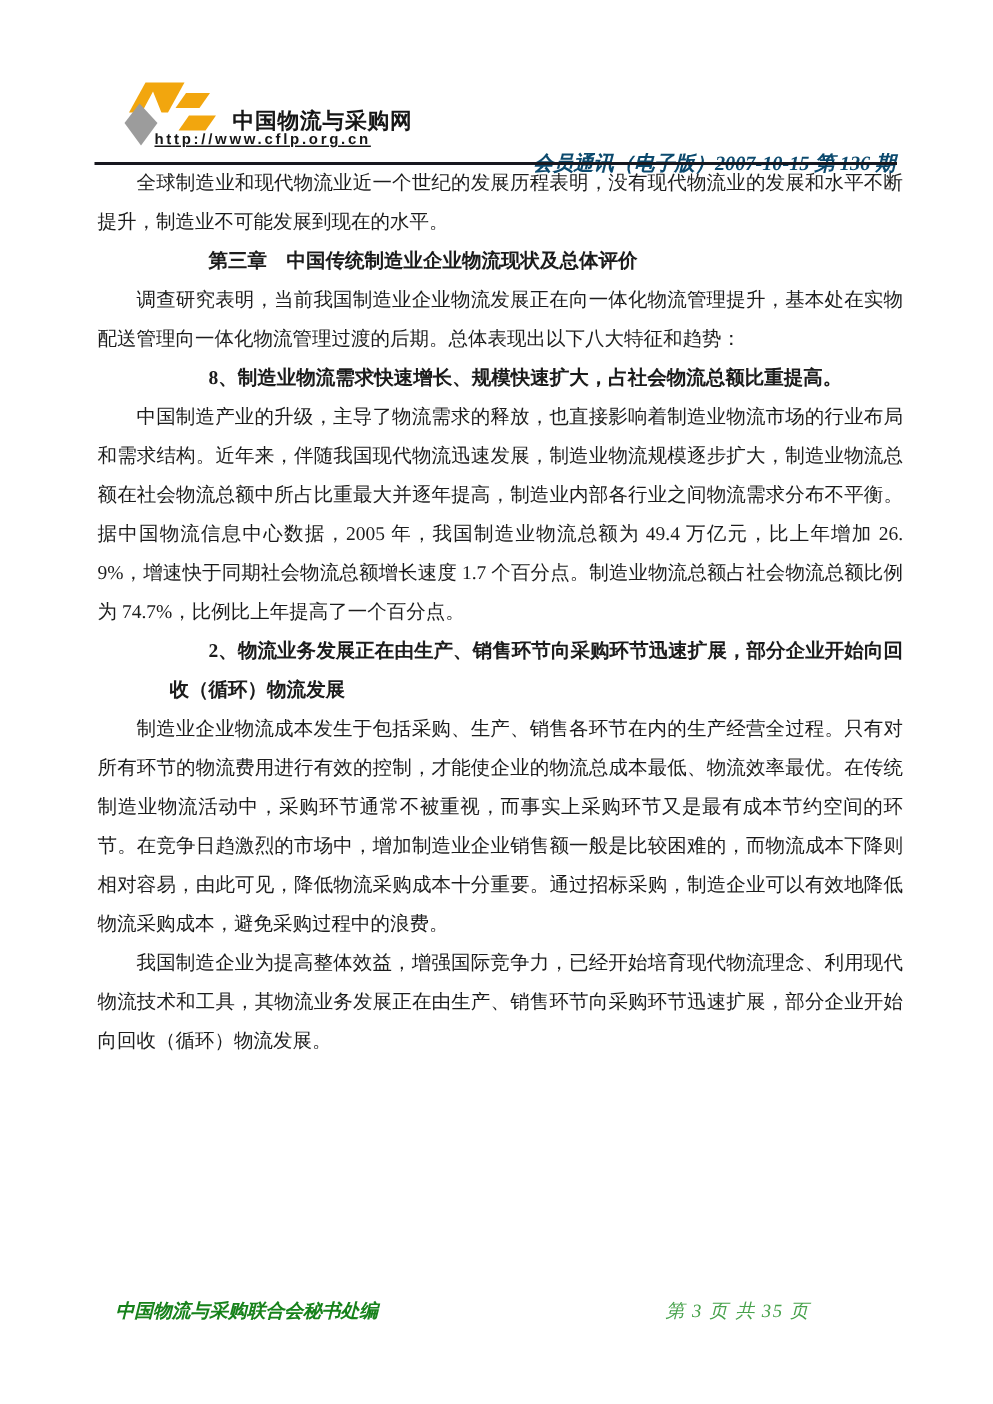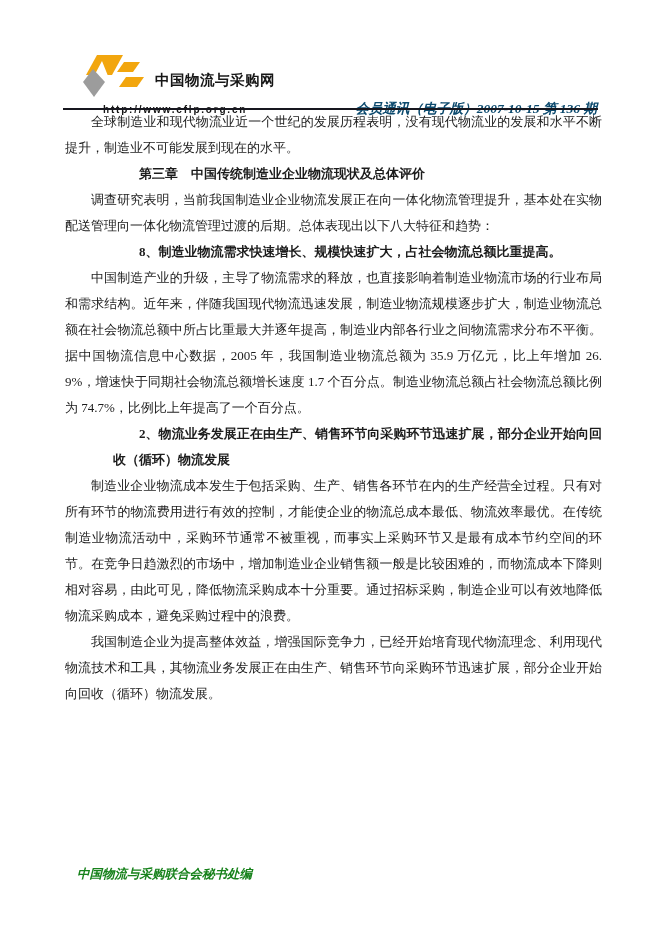--- a/index.html
+++ b/index.html
@@ -12,24 +12,25 @@
   
   .logo-mark { position:absolute; left:82px; top:49px; }
   .logo-name {
     position:absolute; left:140px; top:71px;
     font-family:"Liberation Sans","DejaVu Sans",sans-serif;
     font-weight:bold; font-size:14.5px; color:#161616; letter-spacing:0.5px;
     white-space:nowrap;
     padding-left:15px;
   }
   .logo-url {
-    position:absolute; left:103px; top:104px;
+    position:absolute; left:103px; top:88px;
     font-family:"Liberation Sans","DejaVu Sans",sans-serif;
     font-weight:bold; font-size:10px; color:#161616; letter-spacing:1.8px;
     white-space:nowrap;
+    text-decoration:underline;
   }
   .issue-info {
     position:absolute; left:290px; top:100px; width:307px;
     text-align:right; font-size:13.5px; font-weight:bold; font-style:italic;
     color:#0c4a6e; white-space:nowrap;
   }
   .header-rule {
     position:absolute; left:63px; top:108px; width:535px; height:0;
     border-top:2px solid #17171f;
   }
@@ -74,23 +75,24 @@
     <div class="logo-url">http://www.cflp.org.cn</div>
     <div class="issue-info">会员通讯（电子版）2007-10-15 第 136 期</div>
     <div class="header-rule"></div>
   </div>
 
   <div class="doc-body">
     <p>全球制造业和现代物流业近一个世纪的发展历程表明，没有现代物流业的发展和水平不断提升，制造业不可能发展到现在的水平。</p>
     <p class="bold">第三章　中国传统制造业企业物流现状及总体评价</p>
     <p>调查研究表明，当前我国制造业企业物流发展正在向一体化物流管理提升，基本处在实物配送管理向一体化物流管理过渡的后期。总体表现出以下八大特征和趋势：</p>
     <p class="bold">8、制造业物流需求快速增长、规模快速扩大，占社会物流总额比重提高。</p>
-    <p>中国制造产业的升级，主导了物流需求的释放，也直接影响着制造业物流市场的行业布局和需求结构。近年来，伴随我国现代物流迅速发展，制造业物流规模逐步扩大，制造业物流总额在社会物流总额中所占比重最大并逐年提高，制造业内部各行业之间物流需求分布不平衡。据中国物流信息中心数据，2005 年，我国制造业物流总额为 35.9 万亿元，比上年增加 26.9%，增速快于同期社会物流总额增长速度 1.7 个百分点。制造业物流总额占社会物流总额比例为 74.7%，比例比上年提高了一个百分点。</p>
+    <p>中国制造产业的升级，主导了物流需求的释放，也直接影响着制造业物流市场的行业布局和需求结构。近年来，伴随我国现代物流迅速发展，制造业物流规模逐步扩大，制造业物流总额在社会物流总额中所占比重最大并逐年提高，制造业内部各行业之间物流需求分布不平衡。据中国物流信息中心数据，2005 年，我国制造业物流总额为 49.4 万亿元，比上年增加 26.9%，增速快于同期社会物流总额增长速度 1.7 个百分点。制造业物流总额占社会物流总额比例为 74.7%，比例比上年提高了一个百分点。</p>
     <p class="bold">2、物流业务发展正在由生产、销售环节向采购环节迅速扩展，部分企业开始向回收（循环）物流发展</p>
     <p>制造业企业物流成本发生于包括采购、生产、销售各环节在内的生产经营全过程。只有对所有环节的物流费用进行有效的控制，才能使企业的物流总成本最低、物流效率最优。在传统制造业物流活动中，采购环节通常不被重视，而事实上采购环节又是最有成本节约空间的环节。在竞争日趋激烈的市场中，增加制造业企业销售额一般是比较困难的，而物流成本下降则相对容易，由此可见，降低物流采购成本十分重要。通过招标采购，制造企业可以有效地降低物流采购成本，避免采购过程中的浪费。</p>
     <p>我国制造企业为提高整体效益，增强国际竞争力，已经开始培育现代物流理念、利用现代物流技术和工具，其物流业务发展正在由生产、销售环节向采购环节迅速扩展，部分企业开始向回收（循环）物流发展。</p>
   </div>
 
   <div class="page-footer">
     <div class="footer-editor">中国物流与采购联合会秘书处编</div>
+    <div class="footer-page">第 3 页 共 35 页</div>
   </div>
 
 </div>
 
 </body></html>

